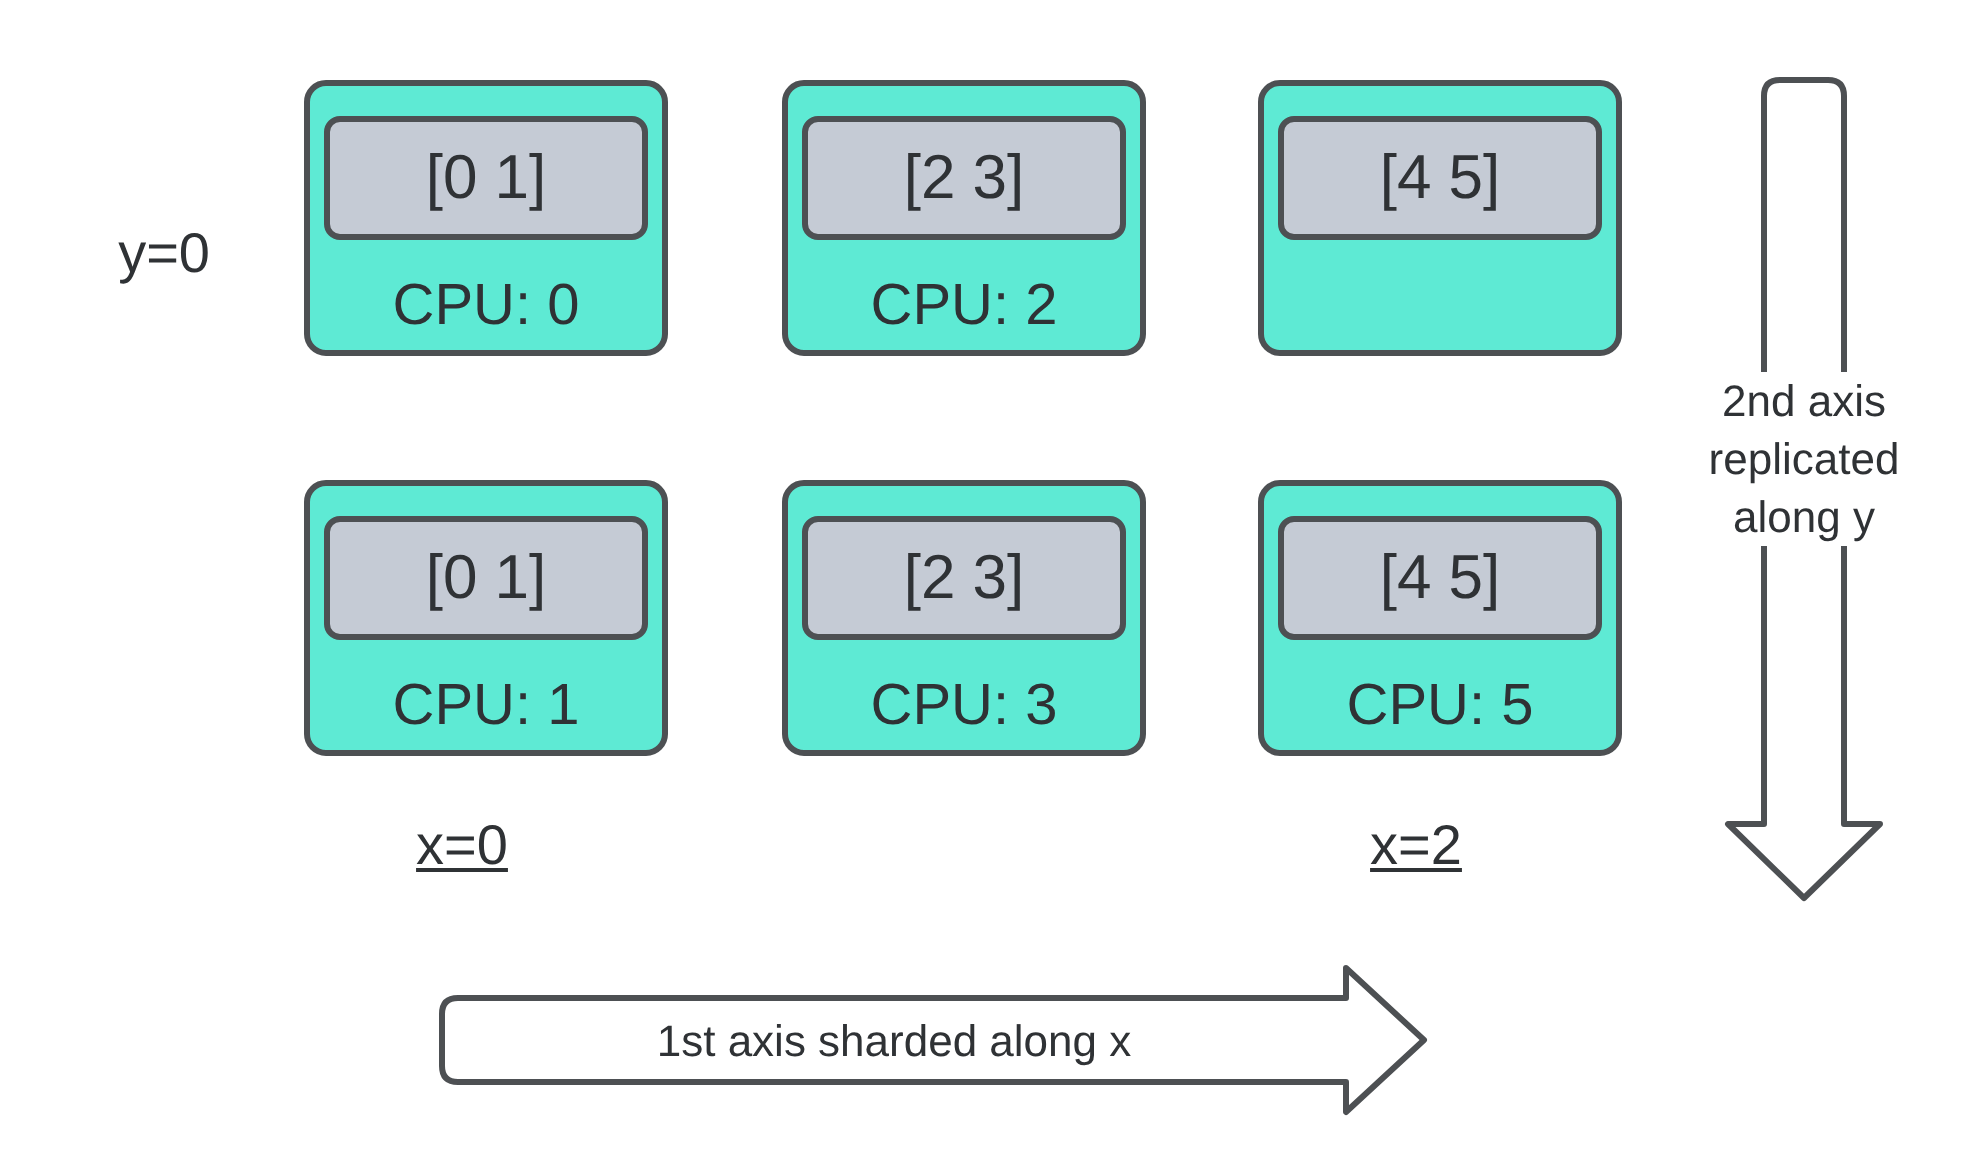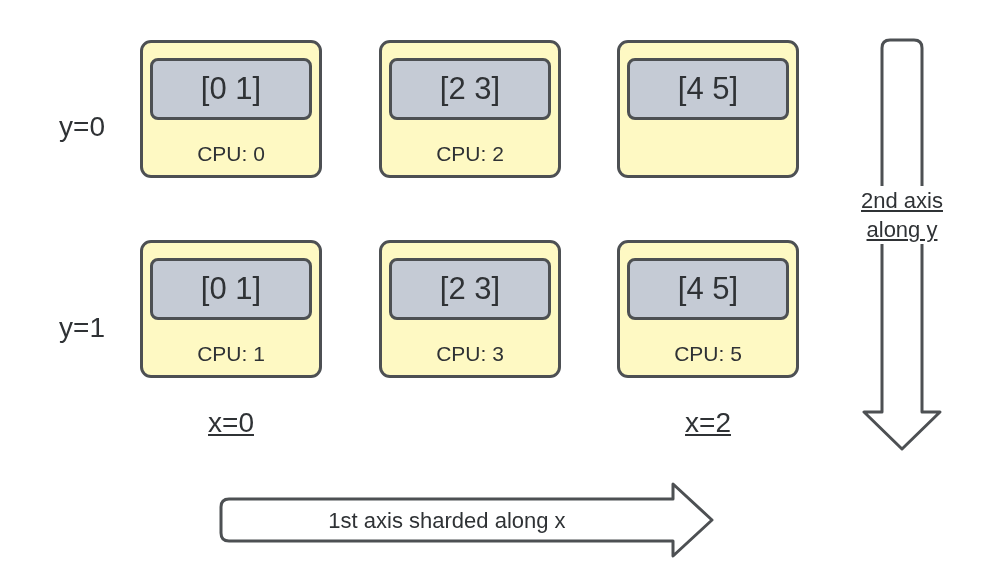--- a/index.html
+++ b/index.html
@@ -17,24 +17,25 @@
     overflow: hidden;
   }
   
   .device {
     position: absolute;
     width: 182px;
     height: 138px;
     box-sizing: border-box;
     border: 3px solid #4d5053;
     border-radius: 11px;
-    background: #fef9c3;
+    background: #5eead4;
     display: flex;
     flex-direction: column;
     align-items: center;
+    margin-left: 12px;
   }
   .shard {
     margin-top: 15px;
     width: 162px;
     height: 62px;
     box-sizing: border-box;
     border: 3px solid #4d5053;
     border-radius: 8px;
     background: #c5cbd5;
     display: flex;
@@ -42,21 +43,21 @@
     justify-content: center;
     font-size: 31px;
     color: #2f3235;
   }
   .cpu-label {
     flex: 1;
     display: flex;
     align-items: center;
     justify-content: center;
     padding-top: 12px;
-    font-size: 21px;
+    font-size: 29px;
     color: #2f3235;
   }
   
   .row-label {
     position: absolute;
     width: 90px;
     text-align: right;
     font-size: 28px;
     line-height: 40px;
   }
@@ -79,21 +80,20 @@
   .v-arrow-label {
     position: absolute;
     left: 832px;
     top: 186px;
     width: 140px;
     text-align: center;
     font-size: 22px;
     line-height: 29px;
     background: #ffffff;
     color: #2f3235;
-    text-decoration: underline;
   }
   .h-arrow-label {
     position: absolute;
     left: 237px;
     top: 506px;
     width: 420px;
     text-align: center;
     font-size: 22px;
     line-height: 29px;
     color: #2f3235;
@@ -105,21 +105,20 @@
   .pos-r1c0 { left: 140px; top: 240px; }
   .pos-r1c1 { left: 379px; top: 240px; }
   .pos-r1c2 { left: 617px; top: 240px; }
 </style>
 </head>
 <body>
 
 <div class="canvas">
 
   <div class="row-label" style="left:15px; top:107px;">y=0</div>
-  <div class="row-label" style="left:15px; top:308px;">y=1</div>
 
   <div class="device pos-r0c0">
     <div class="shard">[0 1]</div>
     <div class="cpu-label">CPU: 0</div>
   </div>
   <div class="device pos-r0c1">
     <div class="shard">[2 3]</div>
     <div class="cpu-label">CPU: 2</div>
   </div>
   <div class="device pos-r0c2">
@@ -140,20 +139,21 @@
   </div>
 
   <div class="col-label" style="left:181px; top:405px;">x=0</div>
   <div class="col-label" style="left:658px; top:405px;text-align:center;">x=2</div>
 
   <svg class="arrow-svg" style="left:858px; top:36px;" width="88" height="418" viewBox="0 0 88 418">
     <path class="arrow-path" d="M24,12 Q24,4 32,4 L56,4 Q64,4 64,12 L64,376 L82,376 L44,413 L6,376 L24,376 Z"></path>
   </svg>
   <div class="v-arrow-label">
     <div>2nd axis</div>
+    <div>replicated</div>
     <div>along y</div>
   </div>
 
   <svg class="arrow-svg" style="left:215px; top:478px;" width="504" height="84" viewBox="0 0 504 84">
     <path class="arrow-path" d="M14,21 L458,21 L458,6 L497,42 L458,78 L458,63 L14,63 Q6,63 6,55 L6,29 Q6,21 14,21 Z"></path>
   </svg>
   <div class="h-arrow-label">1st axis sharded along x</div>
 
 </div>
 

